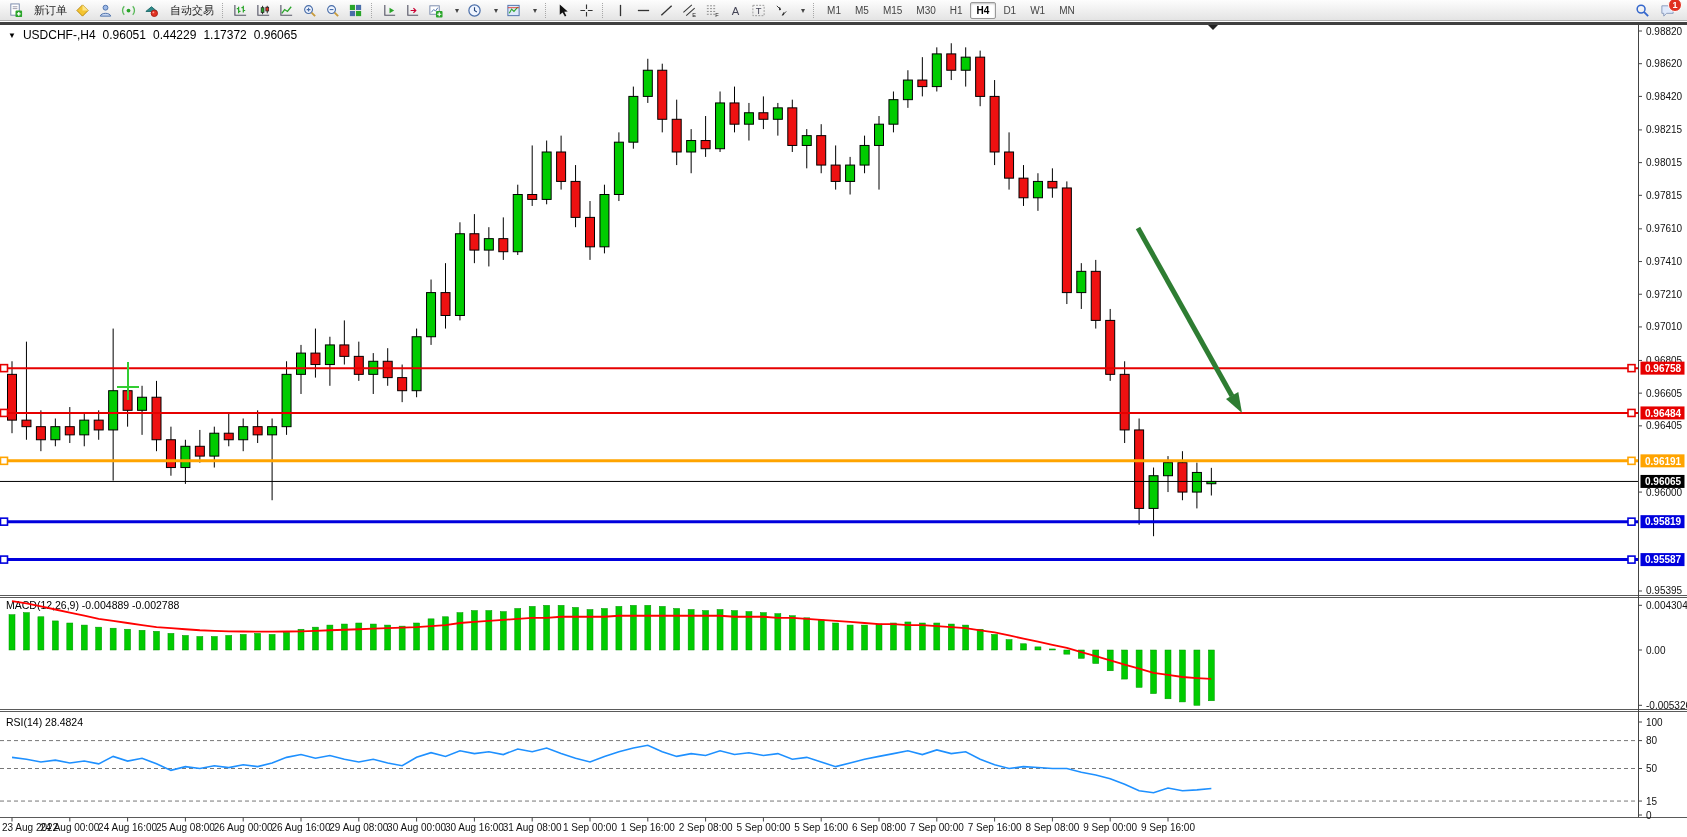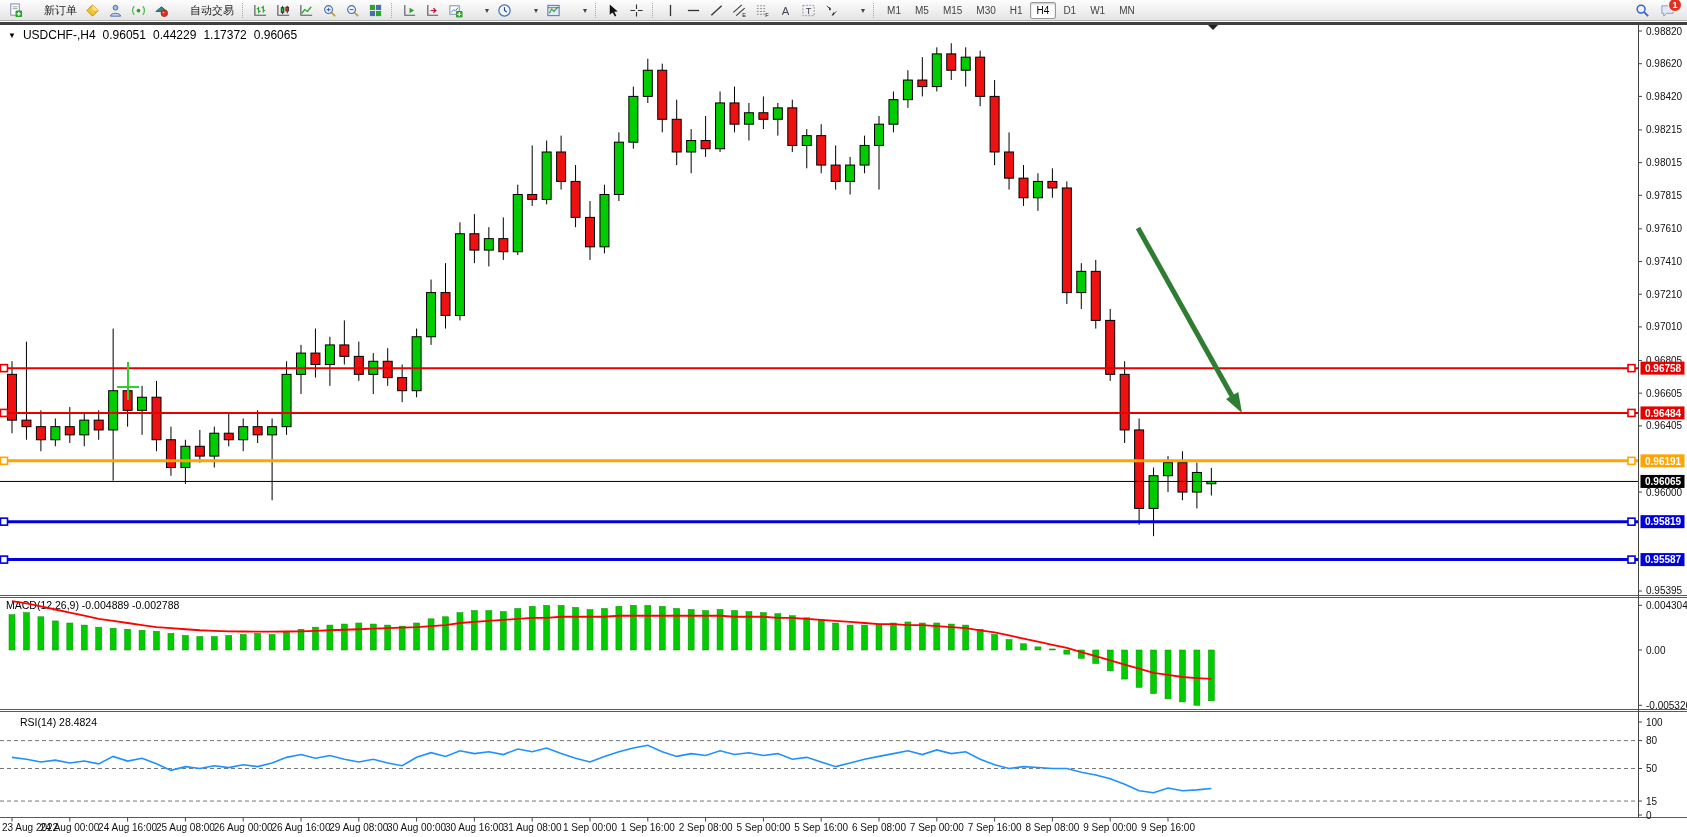--- a/index.html
+++ b/index.html
@@ -1,36 +1,36 @@
 <!DOCTYPE html>
 <html><head>
 <meta charset="utf-8">
 <style>
   html,body{margin:0;padding:0;background:#fff;}
   body{font-family:"Liberation Sans",sans-serif;}
   .stage{position:relative;width:1687px;height:837px;background:#fff;overflow:hidden;}
   .toolbar{position:absolute;top:0;left:0;width:1687px;height:21px;background:linear-gradient(#fdfdfd,#e4e4e4);
     border-bottom:1px solid #b0b0b0;display:flex;align-items:center;padding:0 4px;box-sizing:border-box;z-index:10;}
   .winborder{position:absolute;top:22px;left:0;width:1687px;height:3px;background:#404040;z-index:9;}
-  .tbtn{display:inline-flex;align-items:center;gap:21px;height:18px;padding:0 3px;border:1px solid transparent;border-radius:2px;}
+  .tbtn{display:inline-flex;align-items:center;gap:11px;height:18px;padding:0 3px;border:1px solid transparent;border-radius:2px;}
   .i{width:15px;height:15px;display:block;}
   .tlabel{font-size:11px;color:#222;white-space:nowrap;}
   .vsep{width:2px;height:15px;margin:0 4px;border-left:1px dotted #a8a8a8;}
   .caret{font-size:8px;color:#444;margin-left:1px;}
   .tf{font-size:10px;color:#444;padding:2px 6px;border:1px solid transparent;border-radius:2px;}
-  .tf.active{background:#fff;border:1px solid #999;box-shadow:inset 0 1px 2px rgba(0,0,0,.25);color:#000;}
+  .tf.active{background:#fff;border:1px solid #999;box-shadow:inset 0 1px 2px rgba(0,0,0,.25);color:#000;font-weight:bold;}
   .right{margin-left:auto;display:flex;align-items:center;gap:10px;padding-right:8px;}
   .msgwrap{position:relative;}
   .badge{position:absolute;top:-5px;right:-7px;background:#e03020;color:#fff;font-size:9px;font-weight:bold;
     border-radius:50%;min-width:12px;height:12px;line-height:12px;text-align:center;border:1px solid #fff;}
   .chart-title{position:absolute;left:8px;top:28px;font-size:12px;color:#000;z-index:2;display:flex;gap:7px;align-items:center;}
   .tri{font-size:8px;color:#000;}
   .ind-label{position:absolute;font-size:10.5px;color:#000;z-index:2;white-space:nowrap;}
   #macd-label{left:6px;top:599px;}
-  #rsi-label{left:20px;top:716px;}
+  #rsi-label{left:6px;top:716px;}
   #chart-svg{position:absolute;left:0;top:0;z-index:5;pointer-events:none;}
 </style>
 </head>
 <body>
 
 <div class="stage">
 
   <div class="toolbar">
     <span class="tbtn">
       <svg class="i" viewBox="0 0 16 16">

